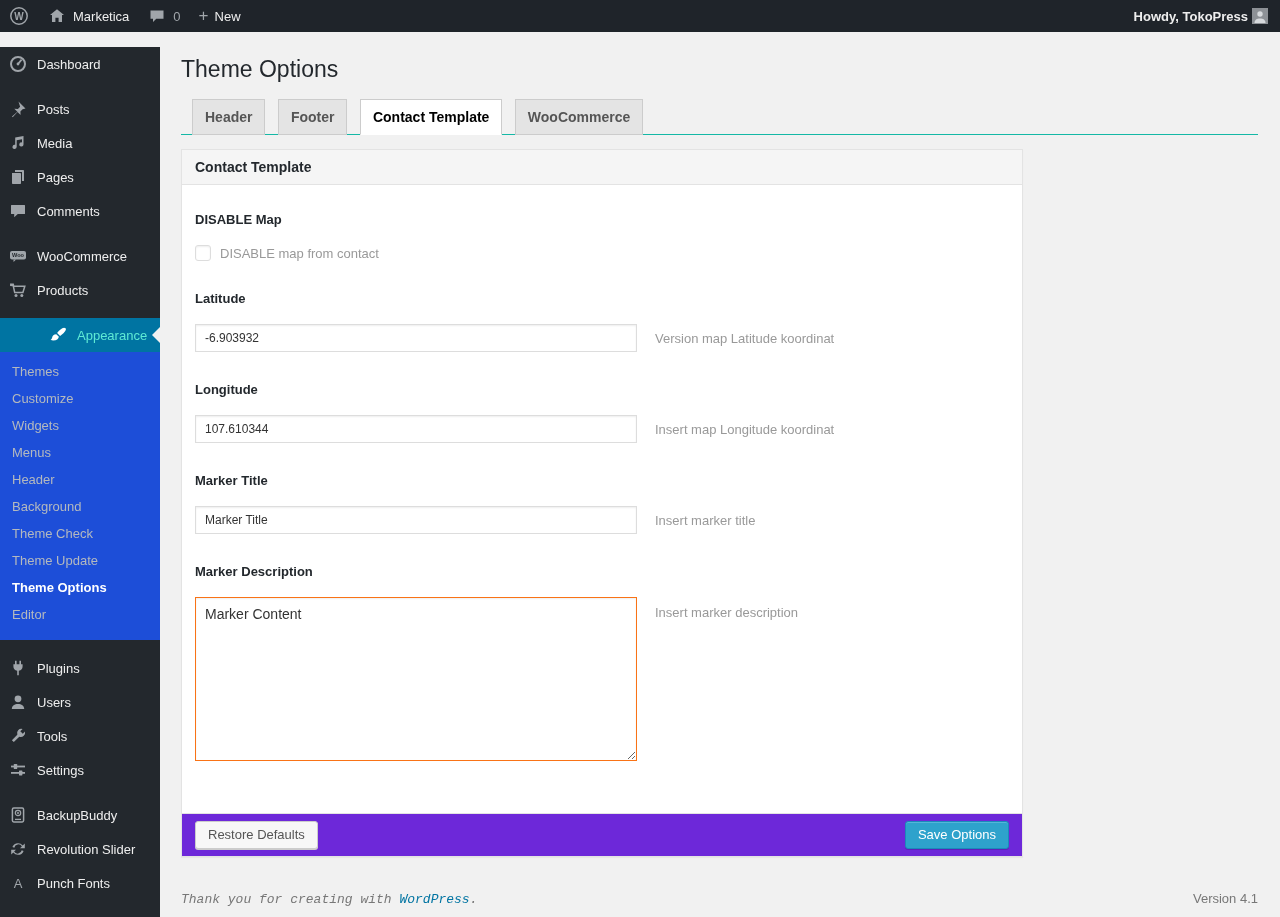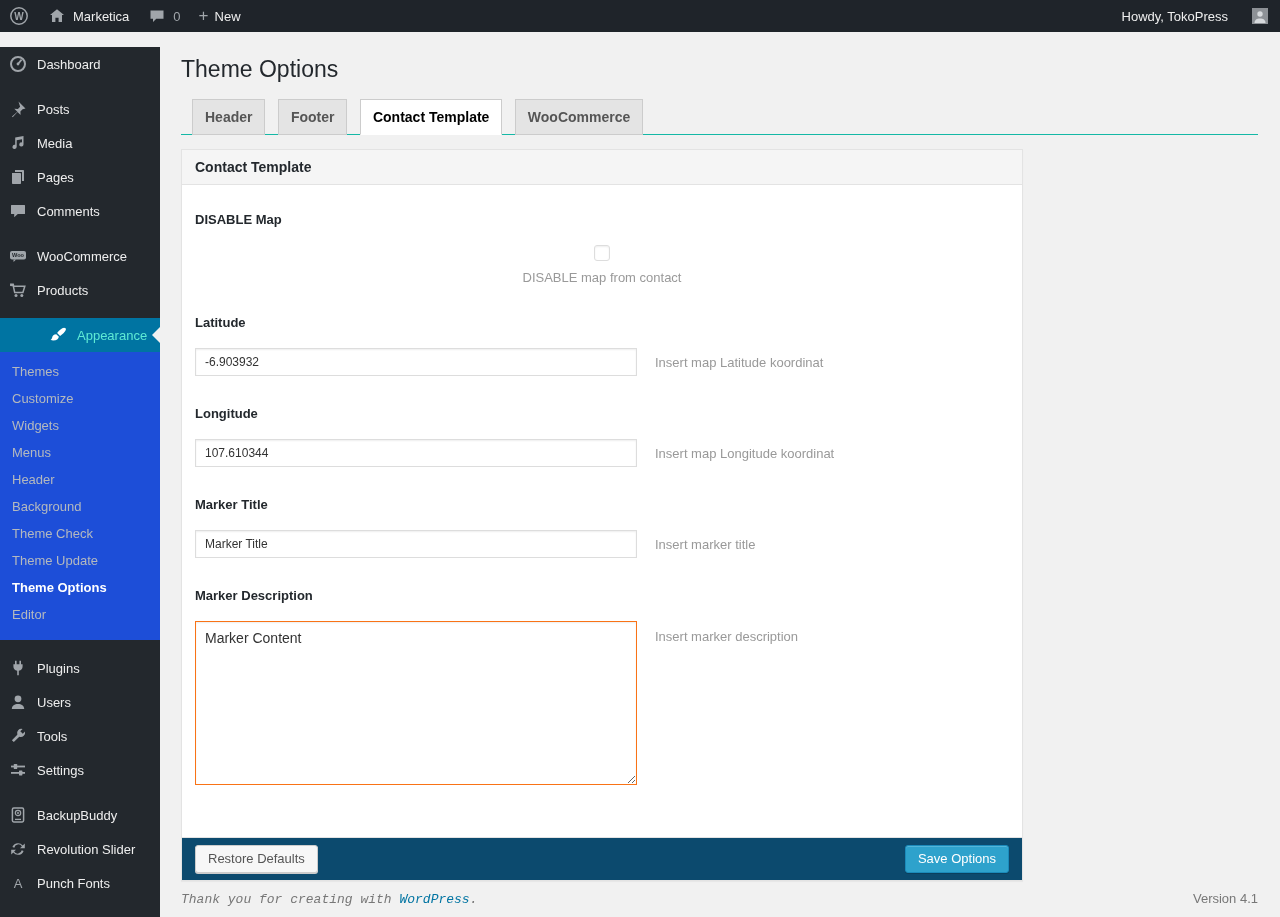--- a/index.html
+++ b/index.html
@@ -5,21 +5,21 @@
   * { box-sizing: border-box; margin: 0; padding: 0; }
   html,body { width:1280px; height:917px; overflow:hidden; }
   body { font-family:"Liberation Sans","DejaVu Sans",sans-serif; background:#f1f1f1; color:#444; }
 
   
   .admin-bar { position:fixed; top:0; left:0; width:1280px; height:32px; background:#1f242a;
                display:flex; align-items:center; z-index:50; color:#eee; font-size:13px; }
   .ab-item { display:flex; align-items:center; gap:6px; padding:0 9px; height:32px; cursor:pointer; }
   .ab-icon { width:20px; height:20px; color:#a0a5aa; display:inline-flex; }
   .ab-count { color:#a0a5aa; }
-  .ab-right { margin-left:auto; display:flex; align-items:center; gap:24px; padding-right:12px; }
+  .ab-right { margin-left:auto; display:flex; align-items:center; gap:4px; padding-right:12px;font-weight:bold; }
   .avatar { width:16px; height:16px; background:#8d9196; display:inline-block; }
   .plus-glyph { font-size:17px; color:#a0a5aa; line-height:1; margin-top:-2px; }
 
   
   .sidebar { position:fixed; top:47px; left:0; width:160px; height:885px; background:#23282d; z-index:40; }
   .menu-gap { height:11px; }
   .menu-item { position:relative; display:flex; align-items:center; gap:9px; height:34px;
                padding:0 8px; font-size:13px; color:#eee; cursor:pointer; }
   .menu-item .mi-icon { width:20px; height:20px; color:#a0a5aa; flex:0 0 20px; display:inline-flex; }
   .menu-item.active { background:#0074a2; color:#5eead4;padding-left:48px; }
@@ -51,27 +51,27 @@
   .field-row { display:flex; align-items:center; gap:18px; }
   .field-row.align-top { align-items:flex-start; }
   .field-row.align-top .hint { margin-top:8px; }
   input[type="text"].txt { width:442px; height:28px; border:1px solid #ddd; background:#fff;
       padding:3px 9px; font-size:12px; color:#333; font-family:"Liberation Sans","DejaVu Sans",sans-serif;
       box-shadow:inset 0 1px 2px rgba(0,0,0,.07); border-radius:0; }
   textarea.txt { width:442px; height:164px; border:1px solid #f97316; background:#fff;
       padding:8px 9px; font-size:14px; color:#333; font-family:"Liberation Sans","DejaVu Sans",sans-serif;
       box-shadow:inset 0 1px 2px rgba(0,0,0,.07); resize:both; }
   .hint { font-size:13px; color:#999; }
-  .cb-row { display:flex; align-items:center; gap:9px;flex-direction:column; }
+  .cb-row { display:flex; align-items:center; gap:9px; }
   input[type="checkbox"].cb { width:16px; height:16px; appearance:none; border:1px solid #ddd;
       border-radius:3px; background:#fff; box-shadow:inset 0 1px 2px rgba(0,0,0,.07); cursor:pointer; }
   .cb-label { font-size:13px; color:#999; cursor:pointer; }
 
   .panel-footer { display:flex; justify-content:space-between; align-items:center;
-                  background:#0c4a6e; border-top:1px solid #e3e3e3; padding:7px 13px; }
+                  background:#6d28d9; border-top:1px solid #e3e3e3; padding:7px 13px; }
   .btn { font-size:13px; border-radius:3px; padding:5px 12px; cursor:pointer; line-height:16px;
          font-family:"Liberation Sans","DejaVu Sans",sans-serif; }
   .btn-secondary { background:#f7f7f7; border:1px solid #ccc; color:#555; box-shadow:0 1px 0 #ccc; }
   .btn-primary { background:#2ea2cc; border:1px solid #1b8aba; color:#fff;
                  box-shadow:inset 0 1px 0 rgba(120,200,230,.5), 0 1px 0 rgba(0,0,0,.15); }
 
   .page-footer { position:absolute; left:21px; right:22px; bottom:10px; display:flex;
                  justify-content:space-between; align-items:baseline; font-size:13px; color:#777; }
   .thanks { font-style:italic;font-family:Liberation Mono, monospace; }
   .wp-link { color:#0074a2; text-decoration:none; font-style:italic; cursor:pointer; }
@@ -294,21 +294,21 @@
         <div class="cb-row">
           <input type="checkbox" class="cb" style="">
           <span class="cb-label">DISABLE map from contact</span>
         </div>
       </div>
 
       <div class="field">
         <div class="field-label">Latitude</div>
         <div class="field-row">
           <input type="text" class="txt" value="-6.903932" style="">
-          <span class="hint">Insert map Latitude koordinat</span>
+          <span class="hint">Version map Latitude koordinat</span>
         </div>
       </div>
 
       <div class="field">
         <div class="field-label">Longitude</div>
         <div class="field-row">
           <input type="text" class="txt" value="107.610344" style="">
           <span class="hint">Insert map Longitude koordinat</span>
         </div>
       </div>

